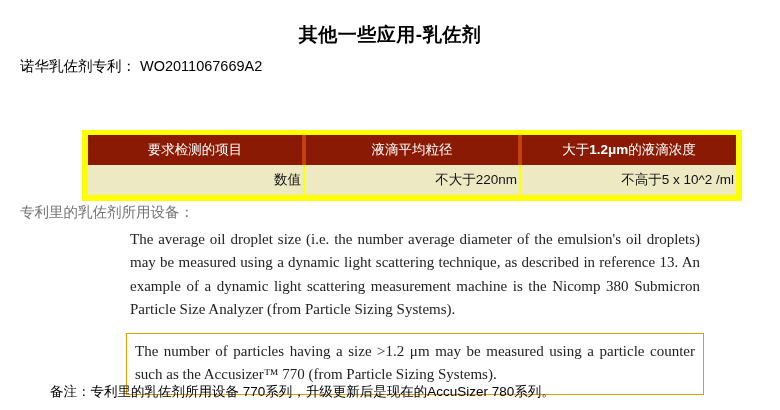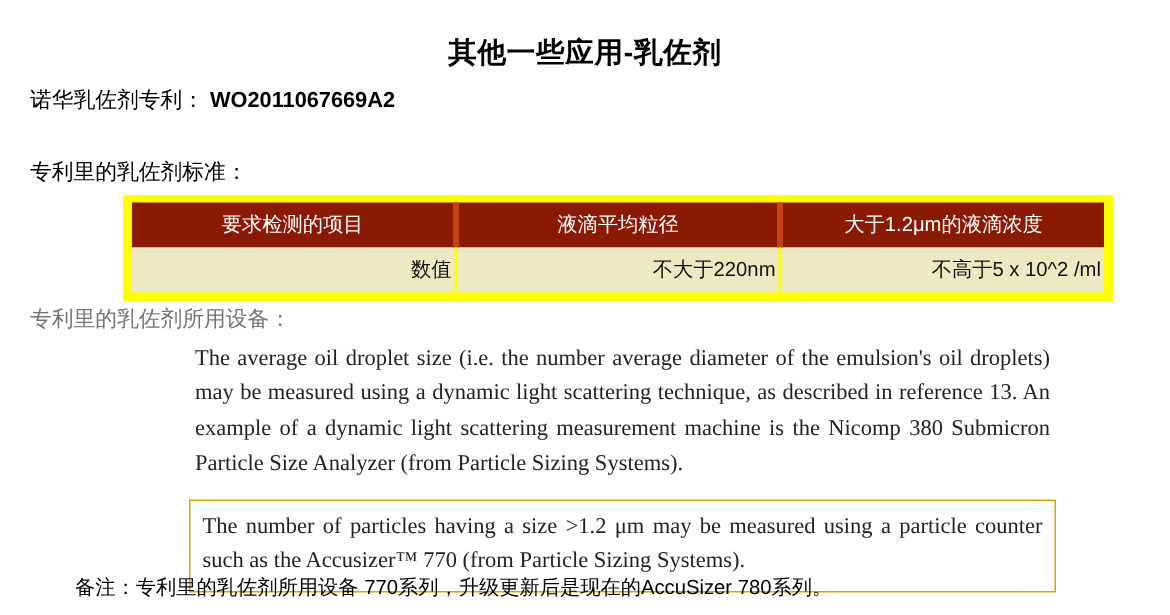--- a/index.html
+++ b/index.html
@@ -36,21 +36,21 @@
     left: 20px;
     top: 57px;
     font-size: 14.5px;
     color: #000000;
     white-space: nowrap;
   }
   .line-patent .label {
     font-weight: normal;
   }
   .line-patent .value {
-    font-weight: bold;
+    font-weight: normal;
     margin-left: 4px;
   }
   .line-standard {
     position: absolute;
     left: 20px;
     top: 105px;
     font-size: 14.5px;
     color: #000000;
     white-space: nowrap;
   }
@@ -85,21 +85,21 @@
     color: #111111;
     font-size: 13.5px;
     padding: 6px 2px;
     text-align: right;
     border-right: 2px solid #ffff00;
   }
   table.spec td:last-child {
     border-right: none;
   }
   table.spec th b, table.spec td b {
-    font-weight: normal;
+    font-weight: bold;
   }
   .line-equipment {
     position: absolute;
     left: 20px;
     top: 203px;
     font-size: 14.5px;
     color: #737373;
     white-space: nowrap;
   }
   .excerpt {
@@ -138,21 +138,20 @@
 <body>
 
 <div class="slide">
 
   <div class="title">其他一些应用-乳佐剂</div>
 
   <div class="line-patent">
     <span class="label">诺华乳佐剂专利：</span><span class="value">WO2011067669A2</span>
   </div>
 
-  <div class="line-standard">专利里的乳佐剂标准：</div>
 
   <div class="table-wrap">
     <table class="spec">
       <thead>
         <tr>
           <th>要求检测的项目</th>
           <th>液滴平均粒径</th>
           <th>大于<b>1.2μm</b>的液滴浓度</th>
         </tr>
       </thead>

